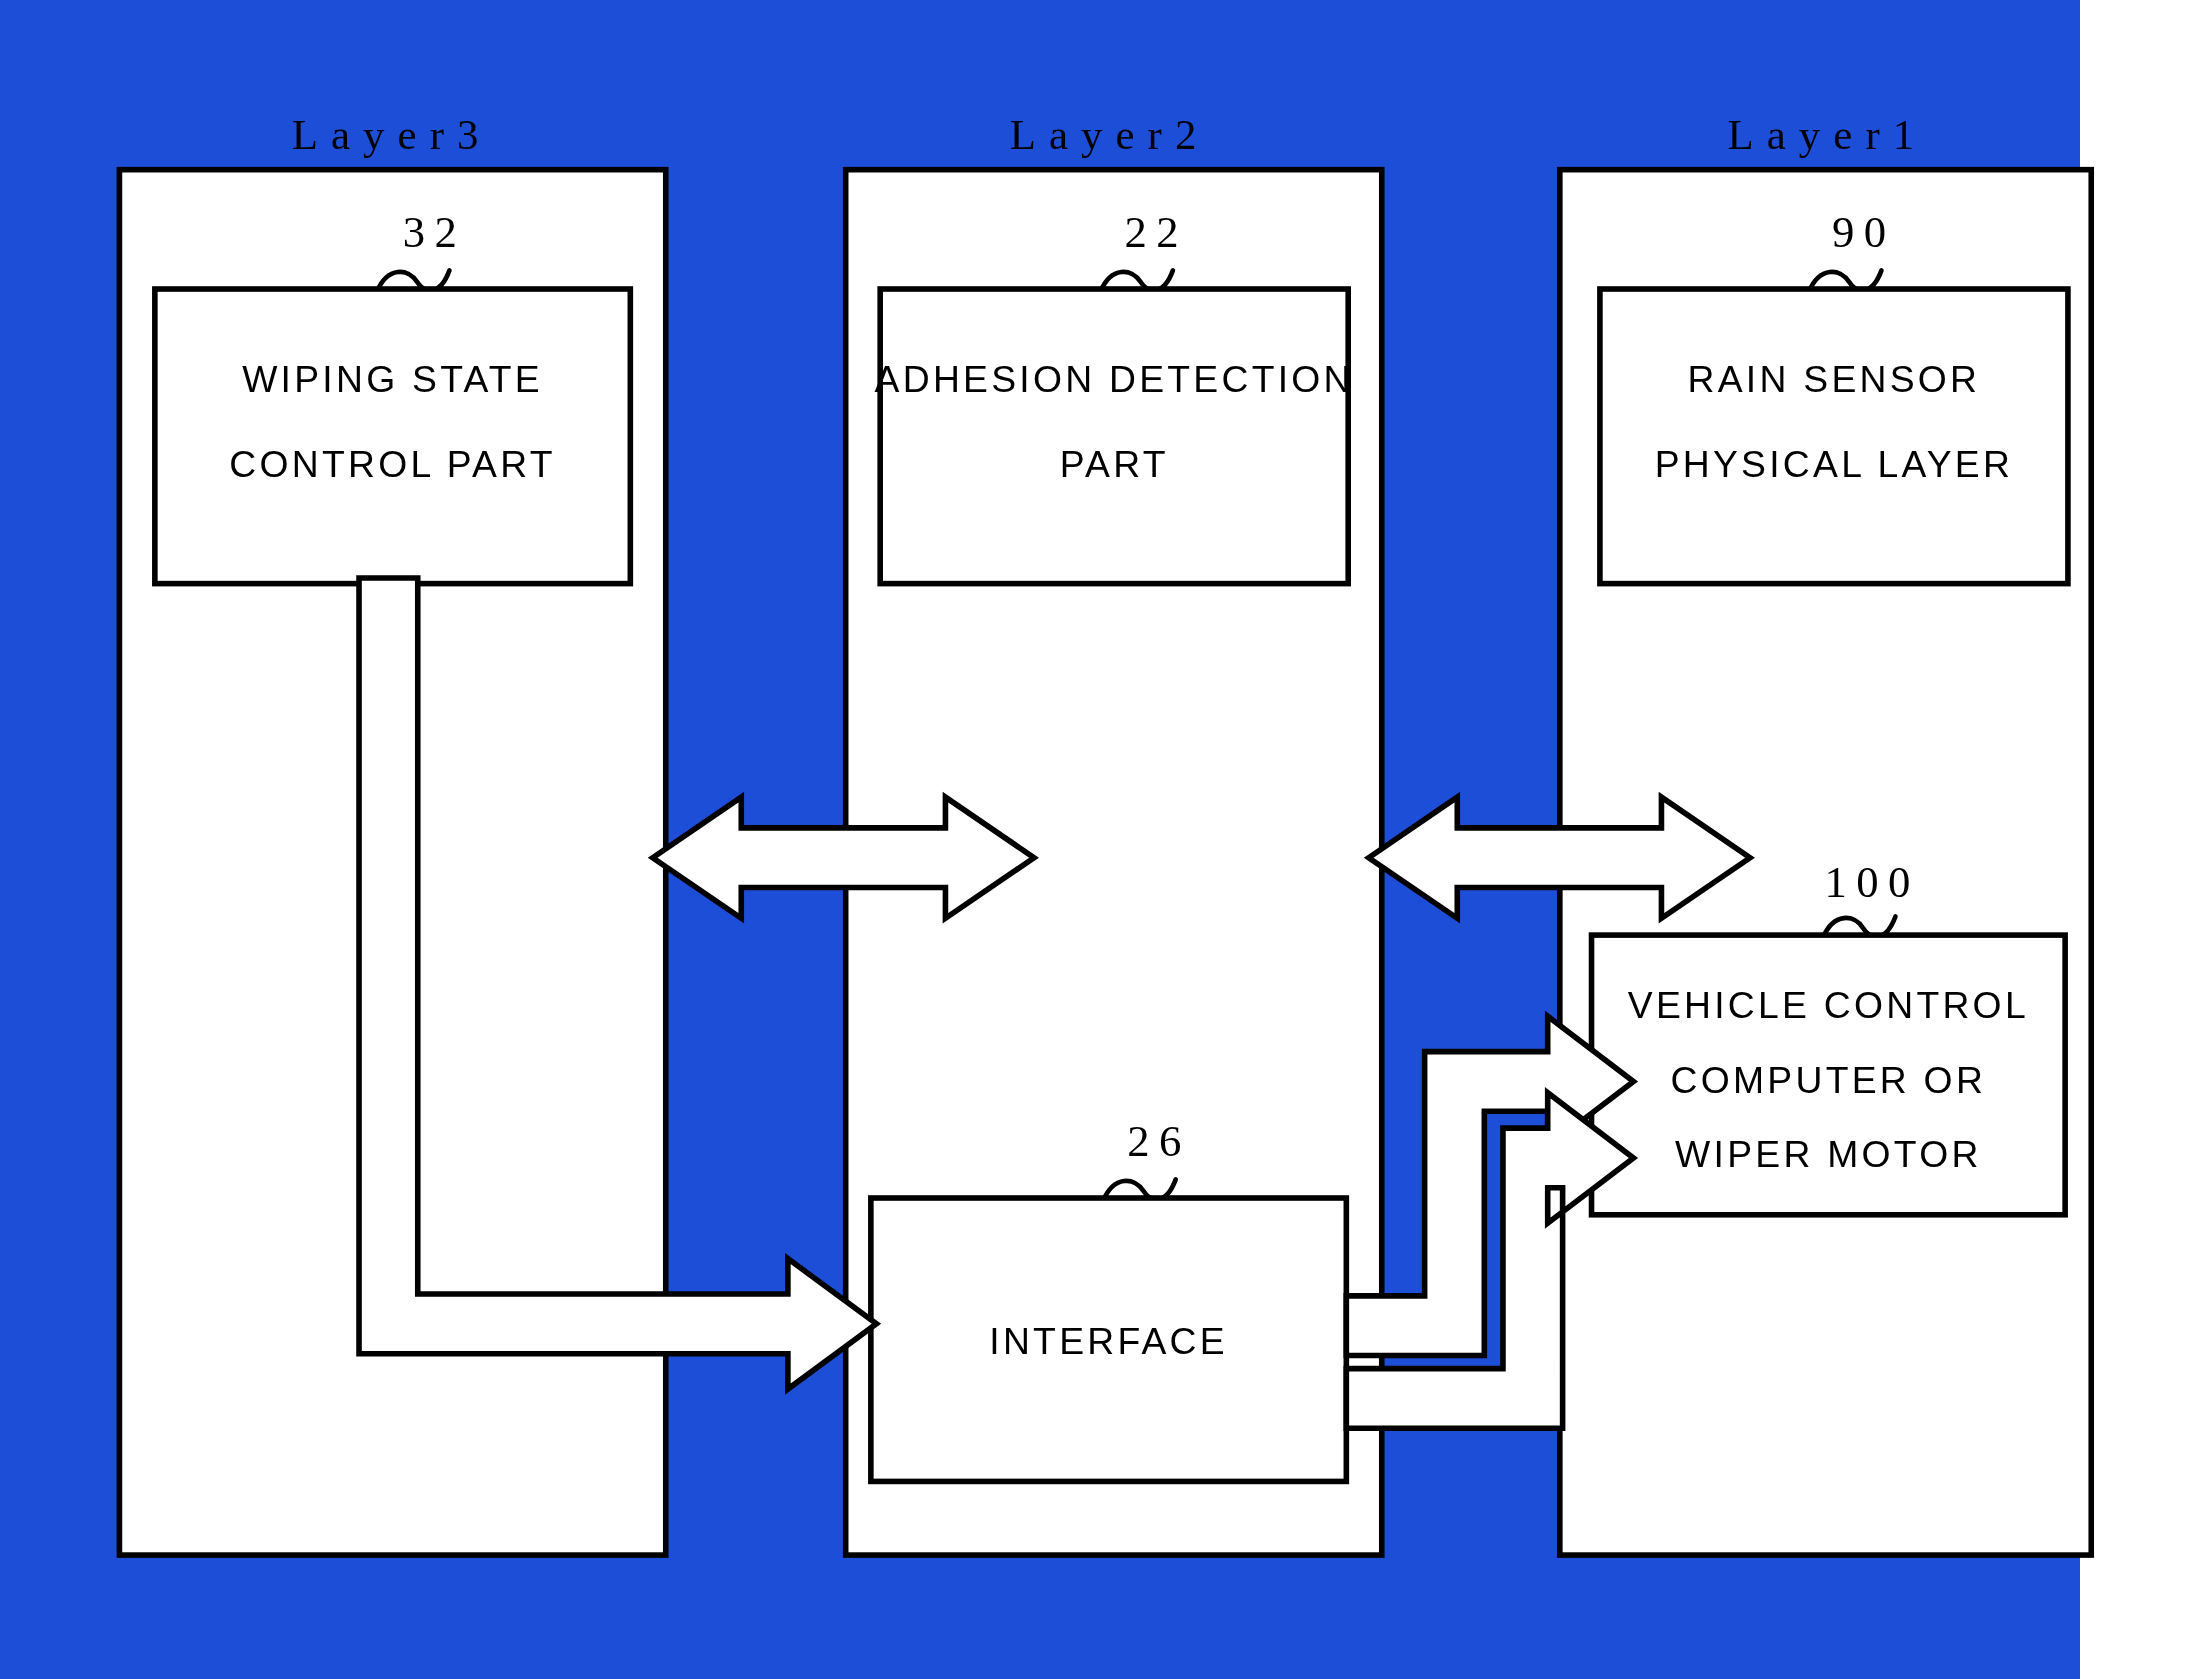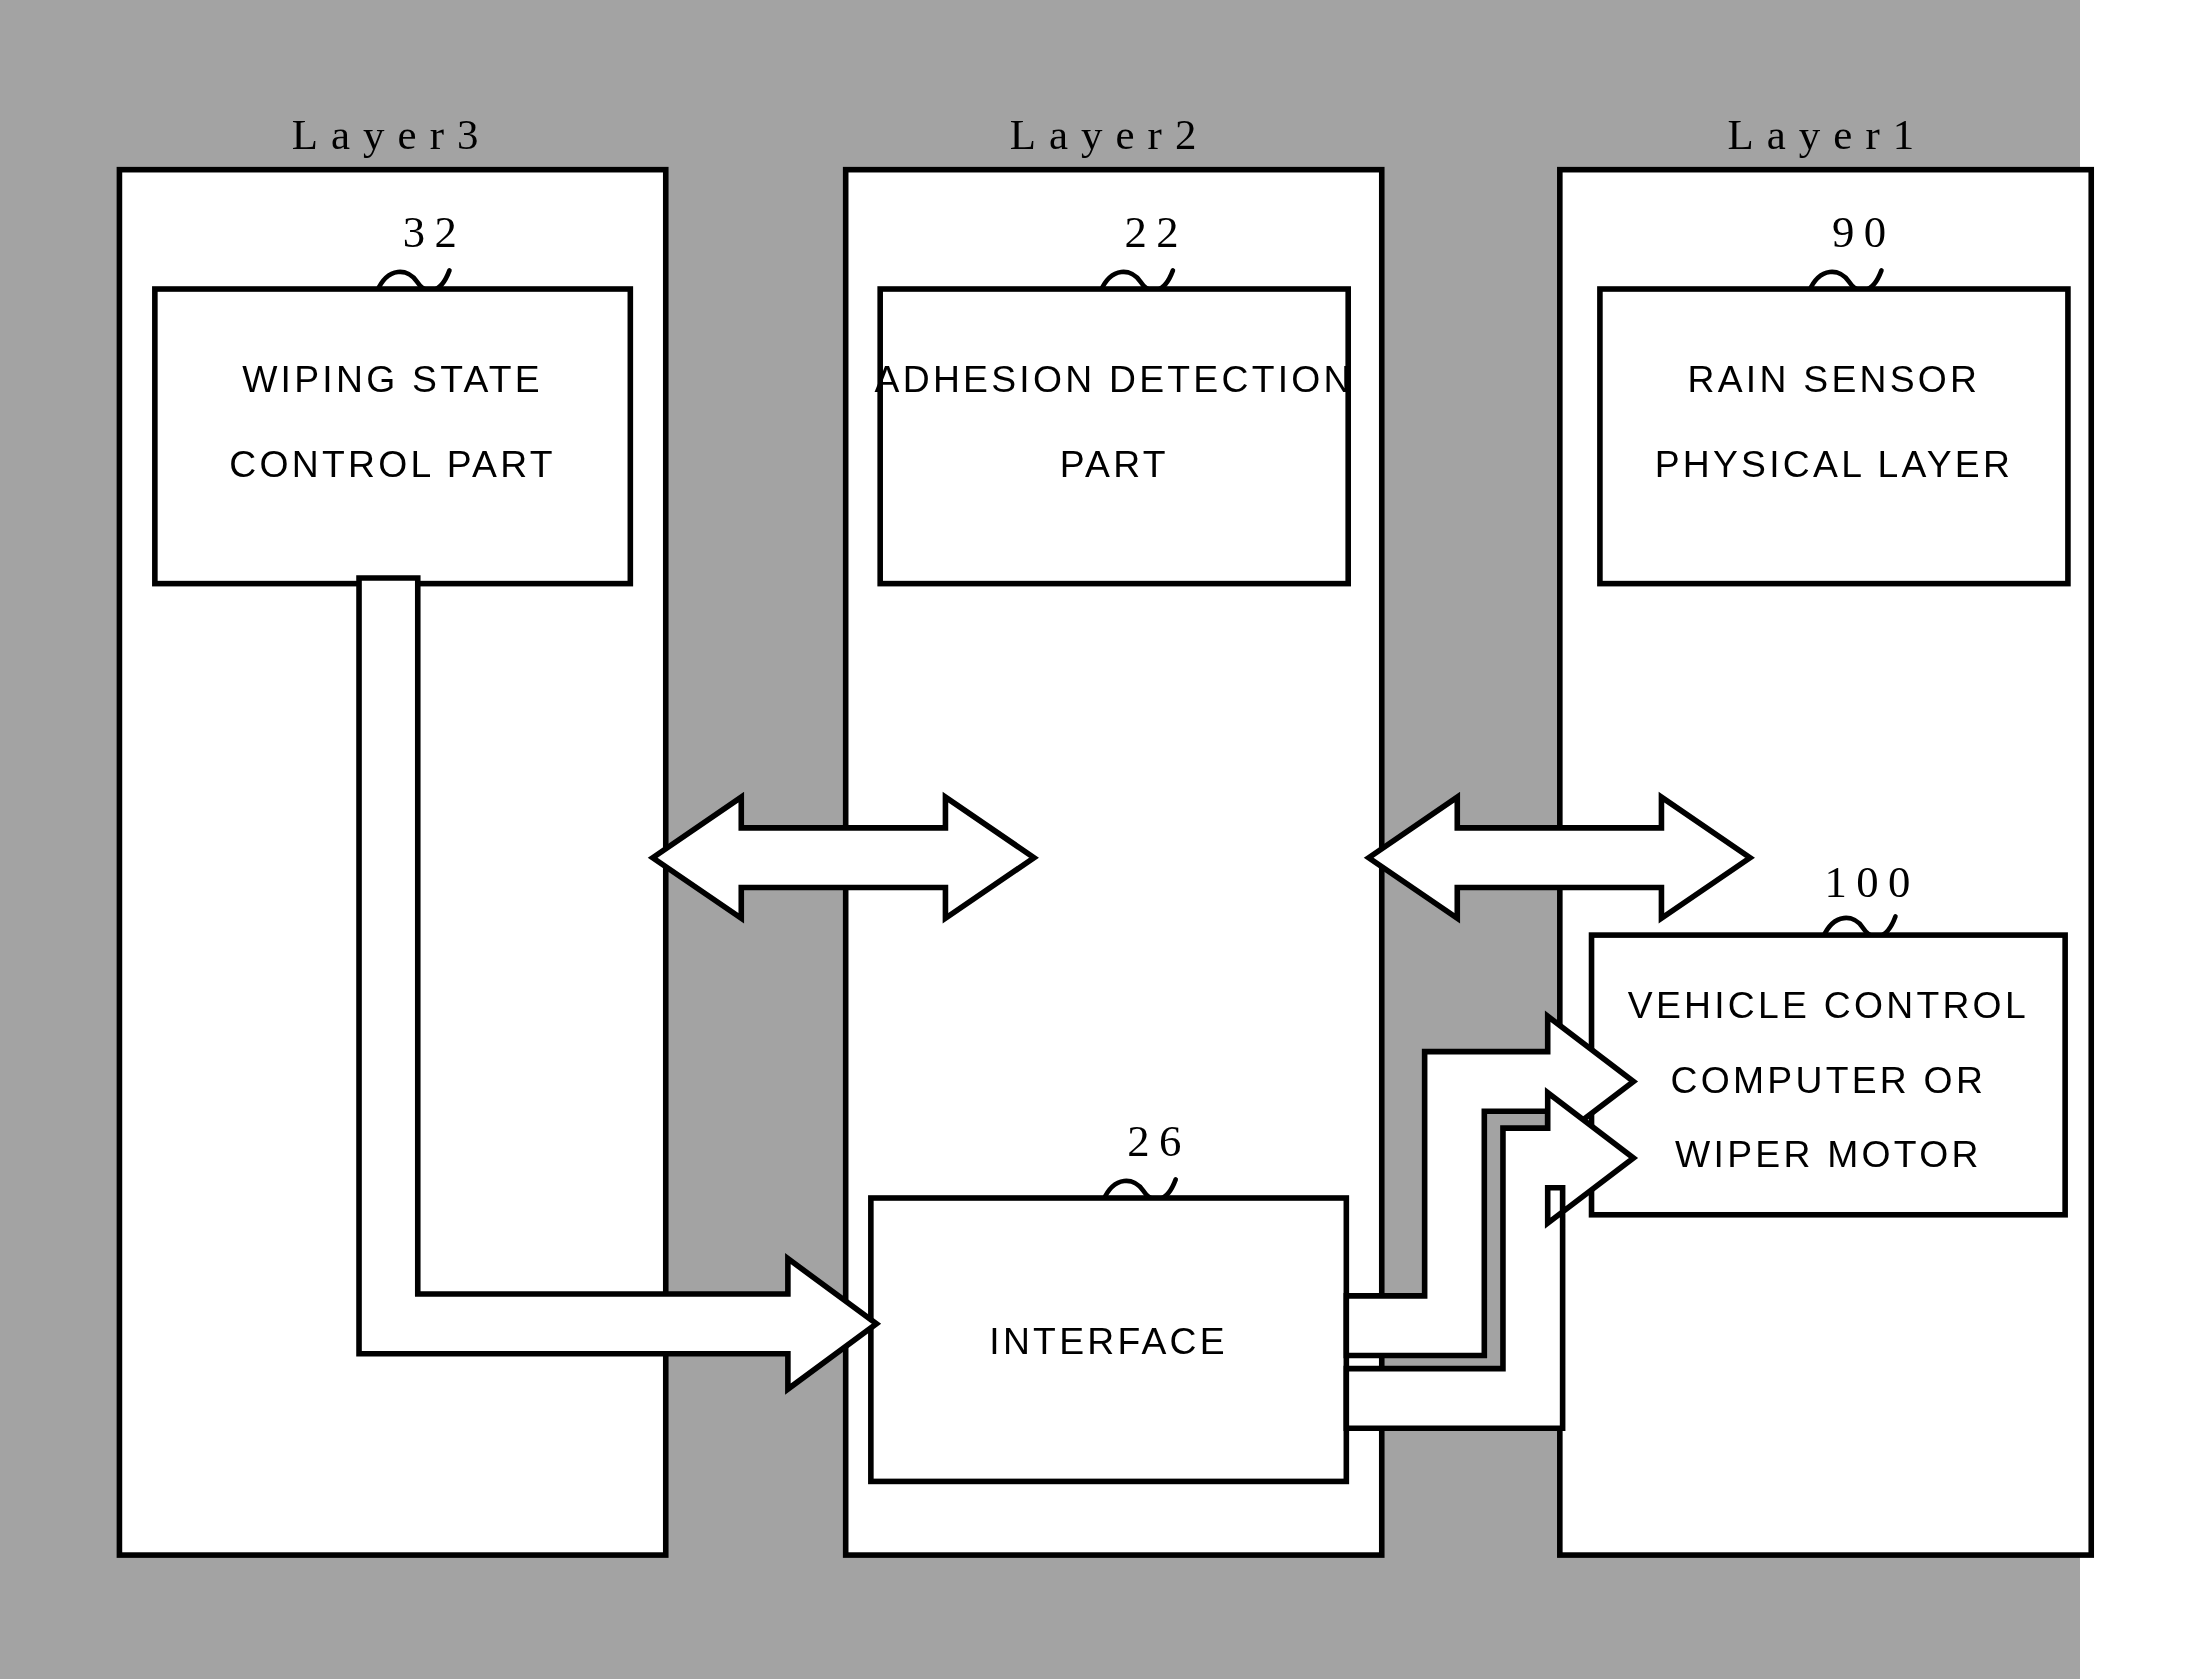--- a/index.html
+++ b/index.html
@@ -10,21 +10,21 @@
   body {
     width: 2206px;
     height: 1680px;
     overflow: hidden;
     font-family: "Liberation Sans", sans-serif;
   }
   #figure-root {
     position: relative;
     width: 2080px;
     height: 1680px;
-    background: #a3a3a3;
+    background: #1d4ed8;
   }
   svg#diagram {
     display: block;
     width: 2206px;
     height: 1680px;
   }
   .layer-title {
     font-family: "Liberation Serif", serif;
     font-size: 46px;
     letter-spacing: 14px;

